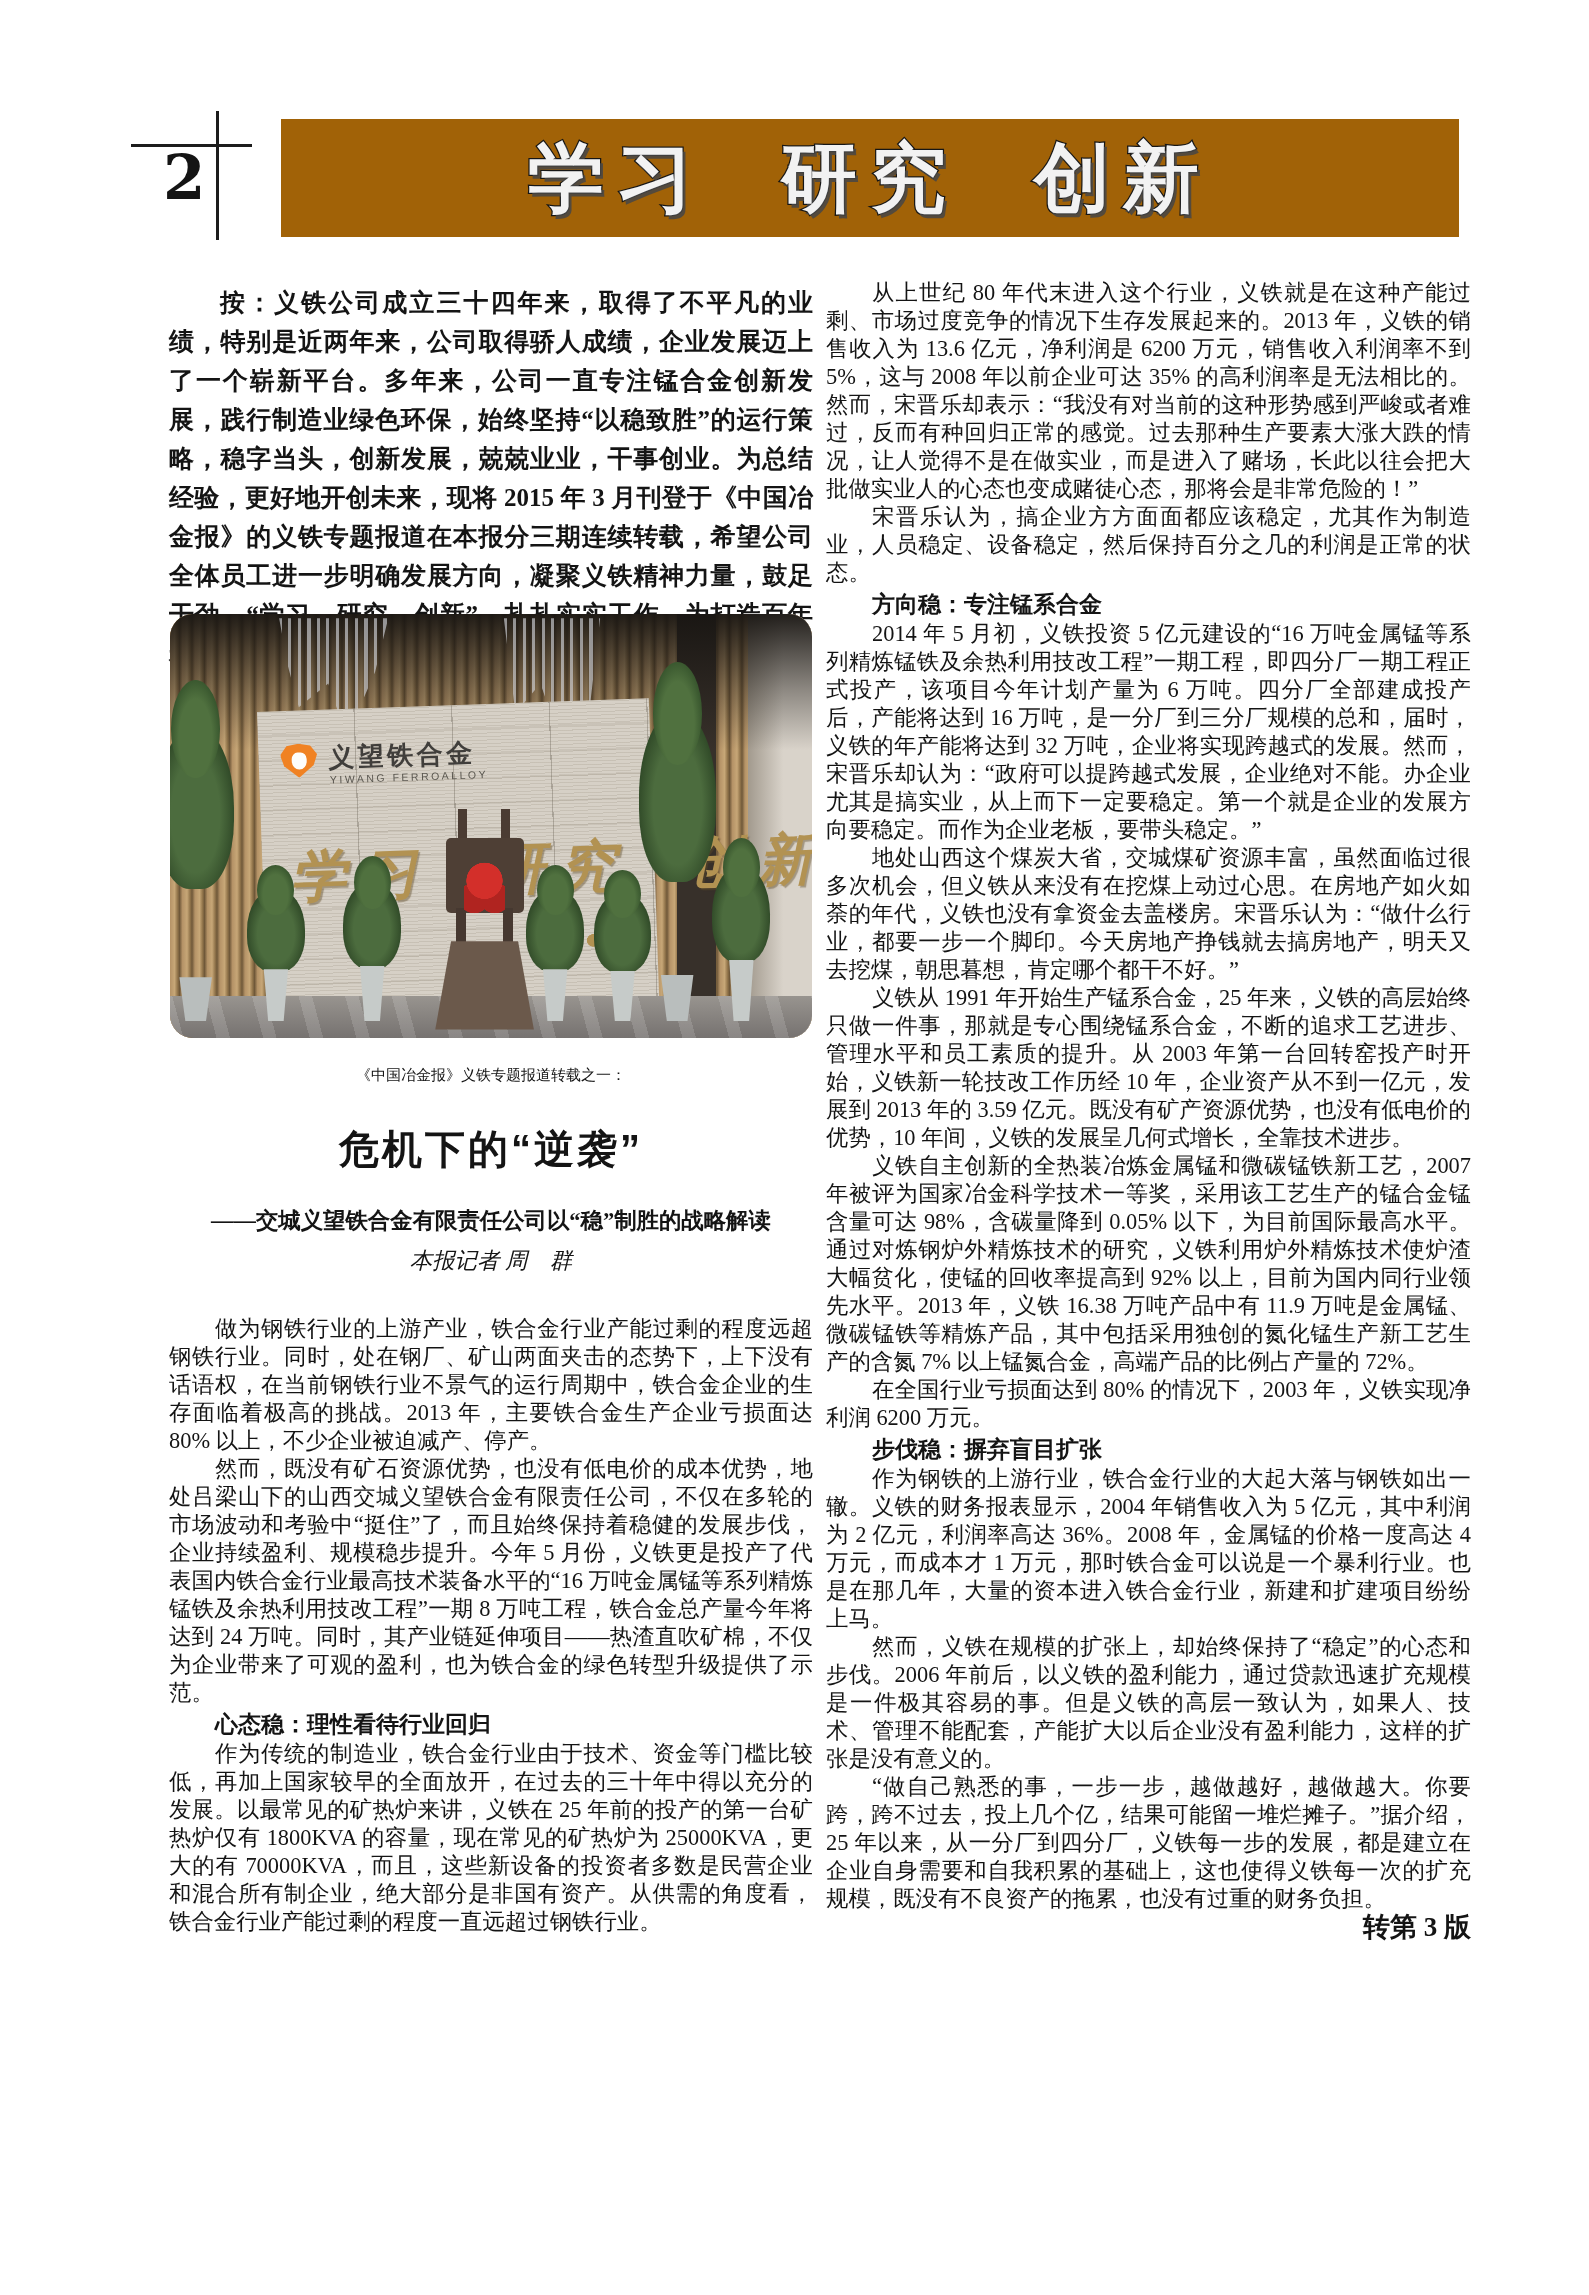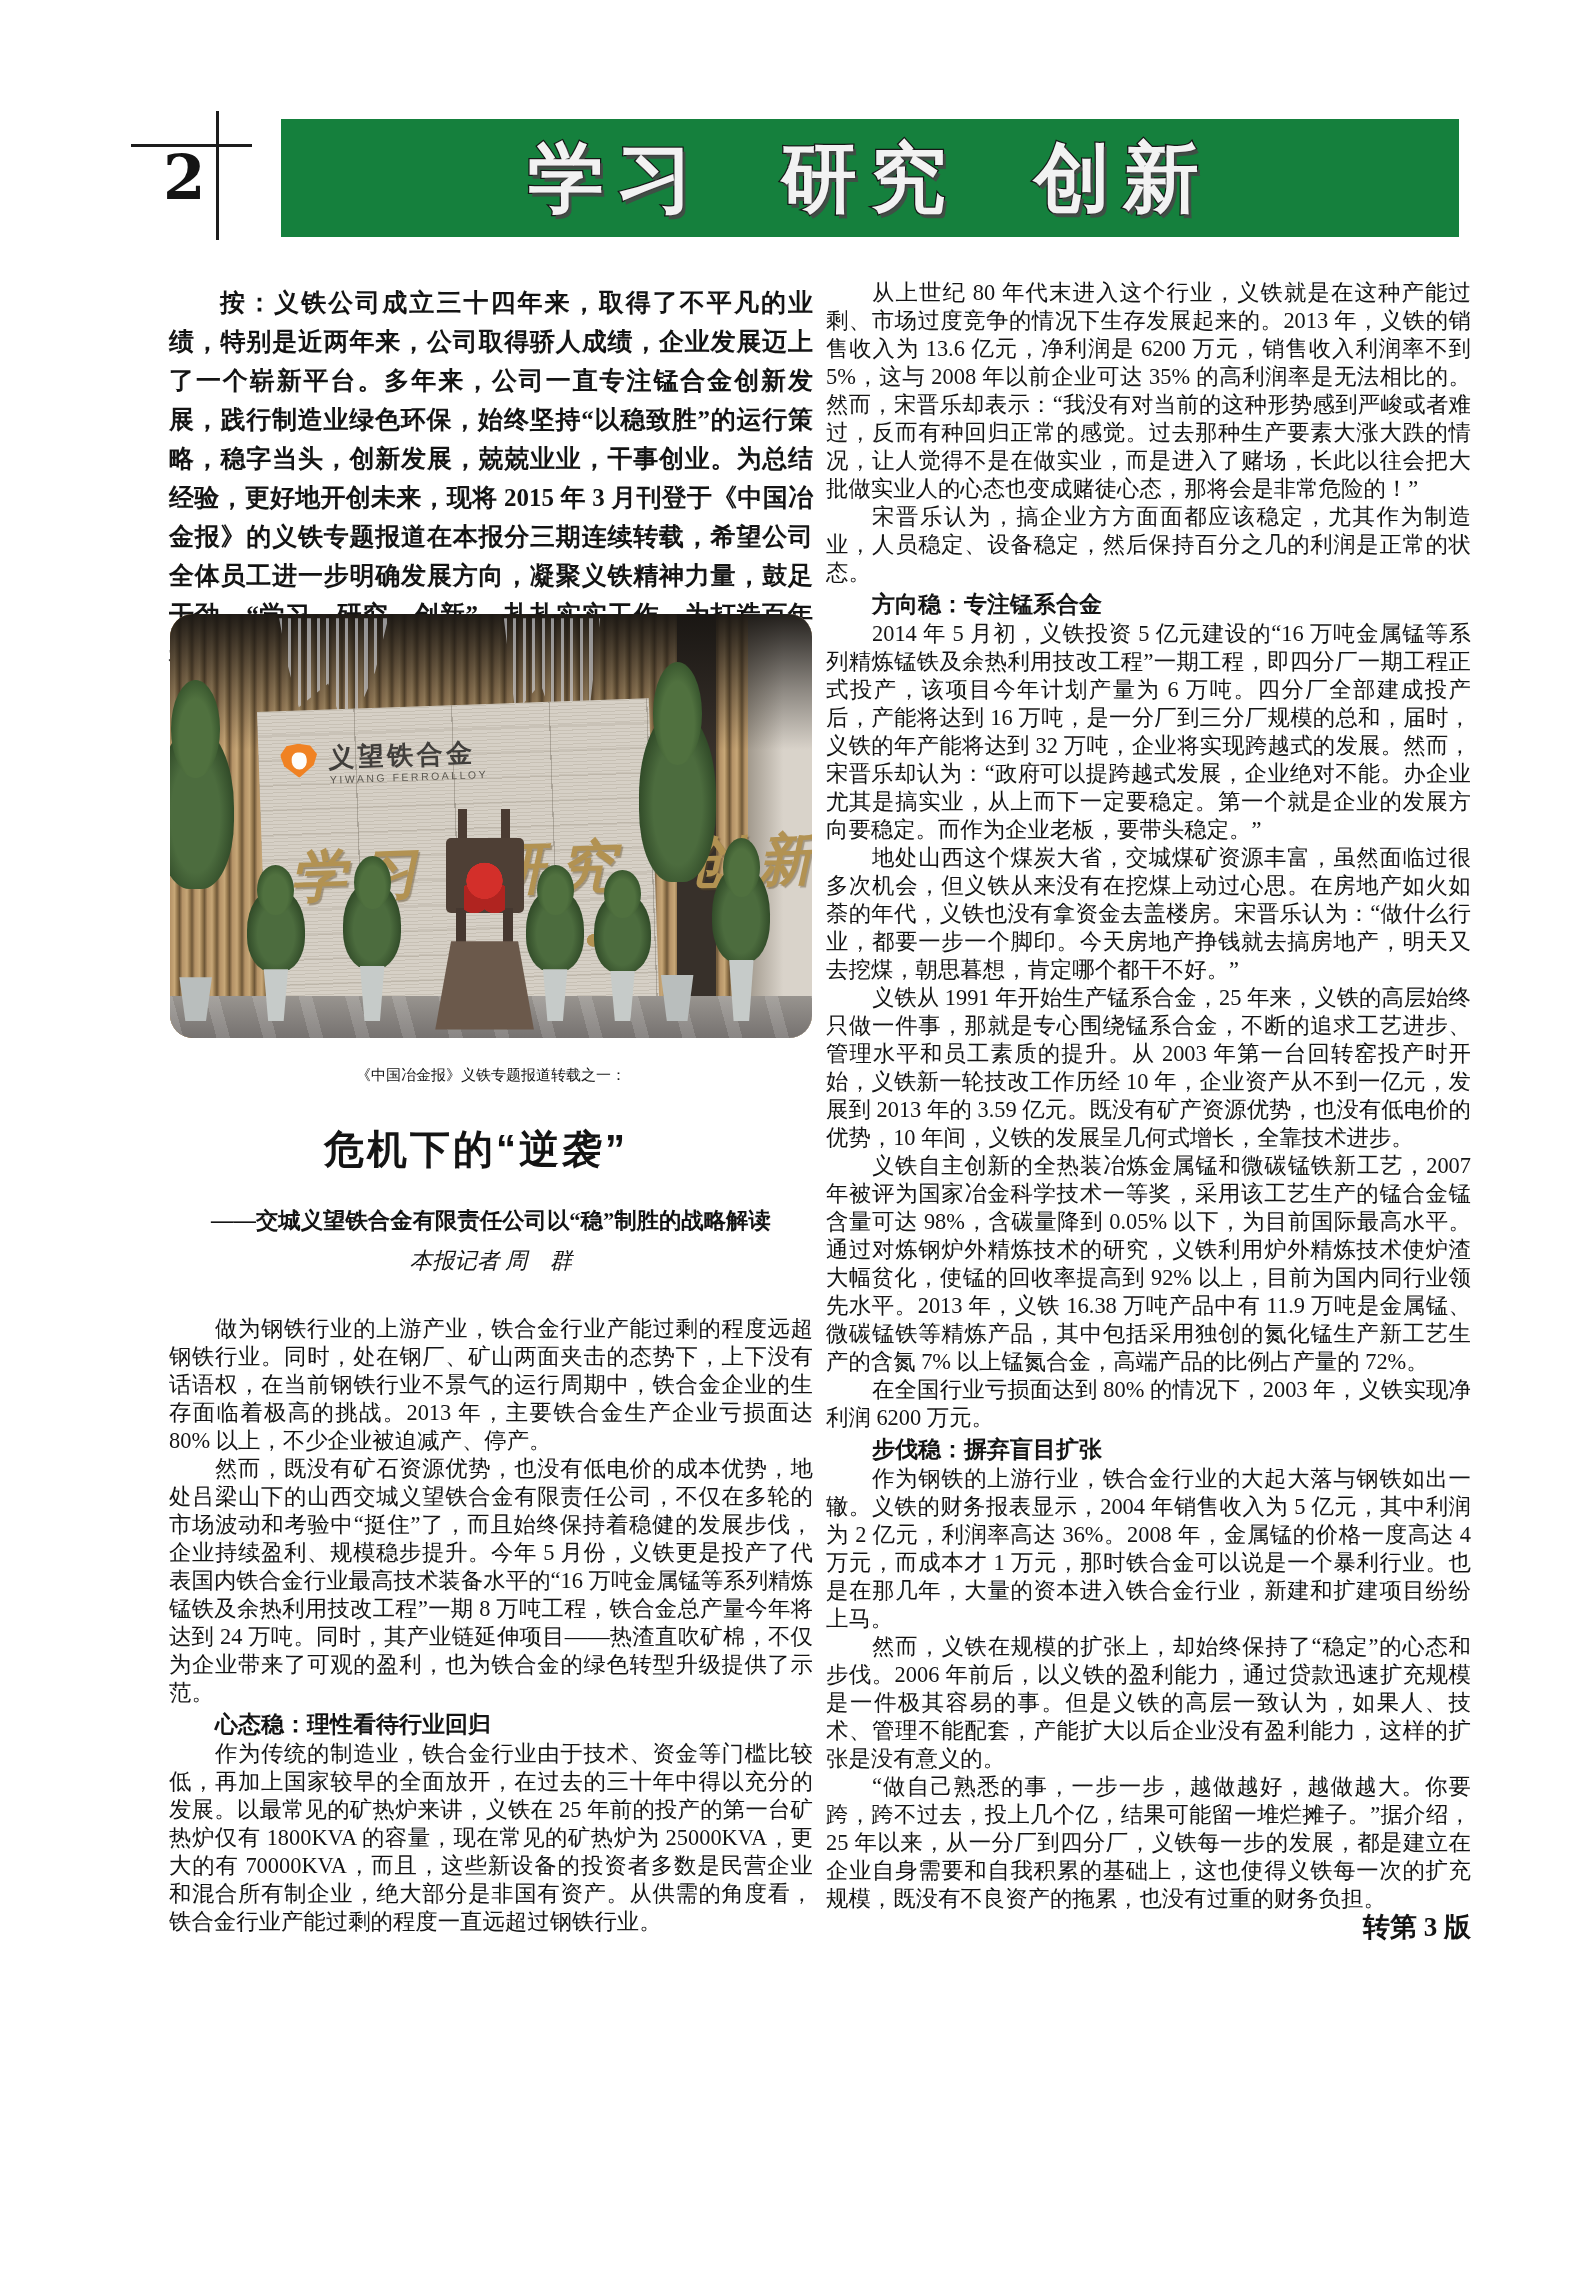--- a/index.html
+++ b/index.html
@@ -6,21 +6,21 @@
   body{
     width:1589px;height:2295px;position:relative;background:#ffffff;
     font-family:"Liberation Serif","DejaVu Serif",serif;color:#141414;
     overflow:hidden;
   }
   
   .regmark-v{position:absolute;left:216px;top:111px;width:2.5px;height:129px;background:#1c1c1c;}
   .regmark-h{position:absolute;left:131px;top:144px;width:121px;height:3px;background:#1c1c1c;}
   .page-num{position:absolute;left:163px;top:147px;font-size:61px;font-weight:bold;
     font-family:"DejaVu Serif",serif;line-height:1;}
-  .banner{position:absolute;left:281px;top:119px;width:1178px;height:118px;background:#15803d;
+  .banner{position:absolute;left:281px;top:119px;width:1178px;height:118px;background:#a16207;
     display:flex;align-items:center;justify-content:center;gap:75px;}
   .banner span{
     font-family:"Liberation Sans","DejaVu Sans",sans-serif;
     font-size:76px;font-weight:900;letter-spacing:13px;line-height:1;
     color:#f2f2f2;-webkit-text-stroke:2.5px #161616;paint-order:stroke fill;
     text-shadow:3px 3.5px 0.5px rgba(70,70,70,.85);
   }
   
   .intro{position:absolute;left:169px;top:283px;width:644px;
     font-size:25px;line-height:39px;font-weight:bold;text-align:justify;text-indent:51px;}
@@ -91,21 +91,21 @@
   .plant.tall .pl-pot{height:14%;background:#b9bebd;}
   .p1{left:-2%;width:12%;height:74%;} .p1 .pl-pot{height:22%;}
   .p2{left:12%;width:9%;height:34%;}
   .p3{left:27%;width:9%;height:36%;}
   .p4{left:55.5%;width:9%;height:34%;}
   .p5{left:66%;width:9%;height:33%;}
   .p6{left:73%;width:12%;height:78%;}
   .p7{left:84.5%;width:9%;height:40%;}
   
   .caption{position:absolute;left:169px;top:1066px;width:644px;text-align:center;font-size:15px;}
-  .headline{position:absolute;left:154px;top:1122px;width:644px;text-align:center;
+  .headline{position:absolute;left:169px;top:1122px;width:644px;text-align:center;
     font-size:40px;font-weight:900;letter-spacing:3px;
     font-family:"Liberation Sans","DejaVu Sans",sans-serif;}
   .subtitle{position:absolute;left:149px;top:1205px;width:684px;text-align:center;
     font-size:22.4px;font-weight:bold;}
   .byline{position:absolute;left:169px;top:1245px;width:644px;text-align:center;font-size:22.4px;font-style:italic;}
   
   .bodycol{font-size:22.4px;line-height:28px;text-align:justify;}
   .bodycol p{margin:0;text-indent:46px;}
   .bodycol h4{margin:3px 0 2px 0;text-indent:46px;font-size:23px;line-height:28px;
     font-family:"Liberation Sans","DejaVu Sans",sans-serif;font-weight:bold;}

